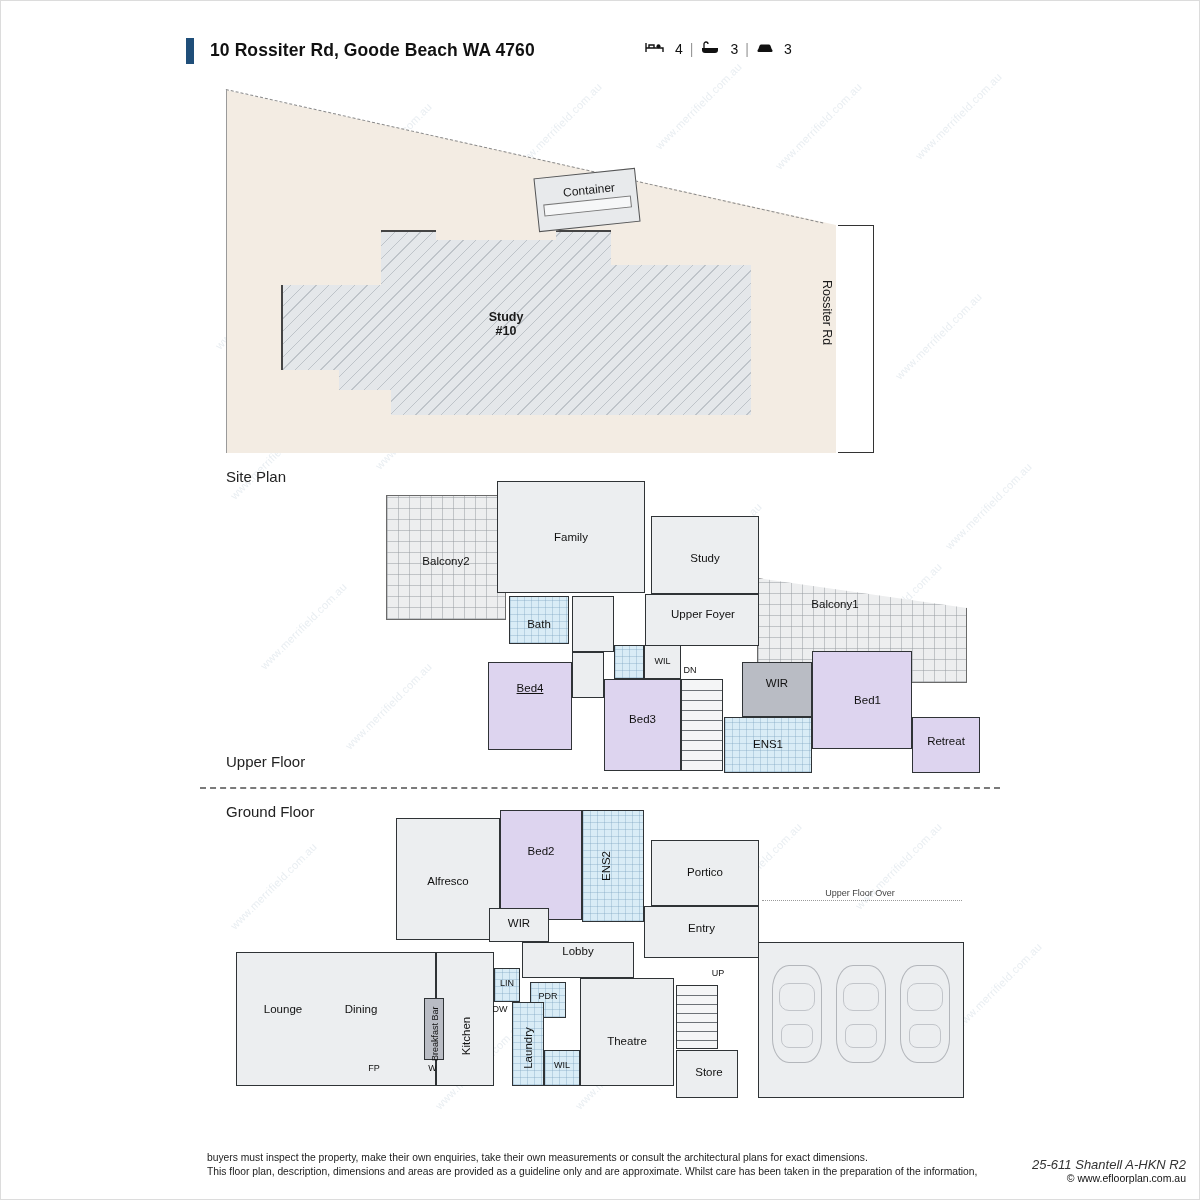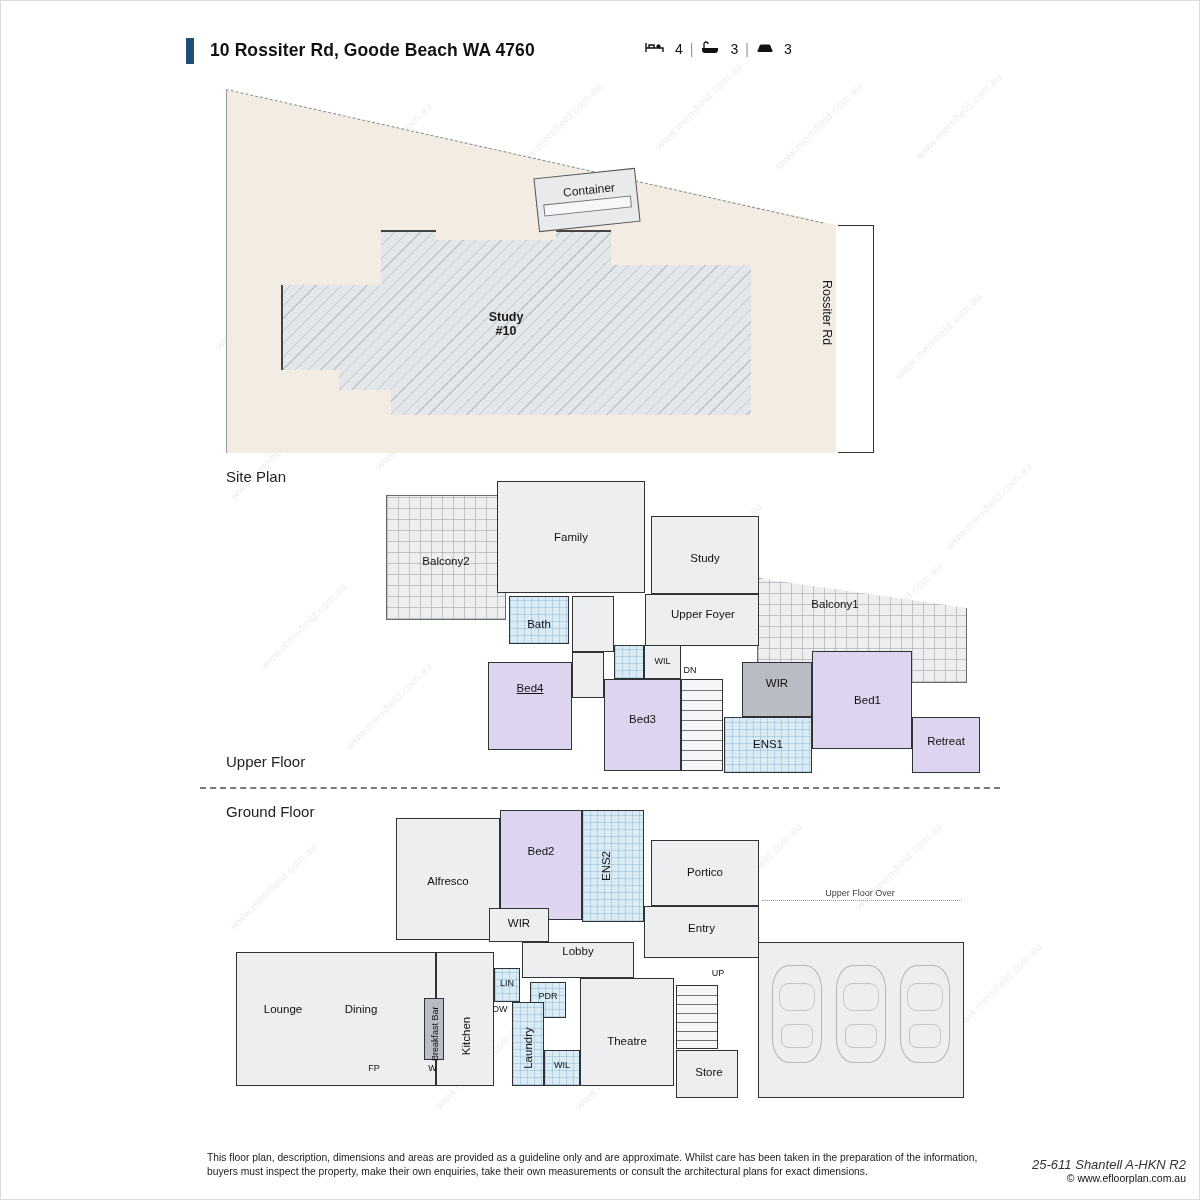--- a/index.html
+++ b/index.html
@@ -290,22 +290,22 @@
     <div class="car" style="left:772px;top:965px;"></div>
     <div class="car" style="left:836px;top:965px;"></div>
     <div class="car" style="left:900px;top:965px;"></div>
 
     <div style="position:absolute;left:762px;top:900px;width:200px;height:0;border-top:1px dotted #9a9a9a;"></div>
     <div class="txt sm" style="left:800px;top:888px;width:120px;color:#444;">Upper Floor Over</div>
   </div>
 
   <div class="footer">
     <div class="disclaimer">
+      <div>buyers must inspect the property, make their own enquiries, take their own measurements or consult the architectural plans for exact dimensions.</div>
       <div>This floor plan, description, dimensions and areas are provided as a guideline only and are approximate. Whilst care has been taken in the preparation of the information,</div>
-      <div>buyers must inspect the property, make their own enquiries, take their own measurements or consult the architectural plans for exact dimensions.</div>
     </div>
     <div class="credit">
       <div class="small">25-611 Shantell A-HKN      R2</div>
       <div>© www.efloorplan.com.au</div>
     </div>
   </div>
 
   <div class="pagebox"></div>
 </div>
 

